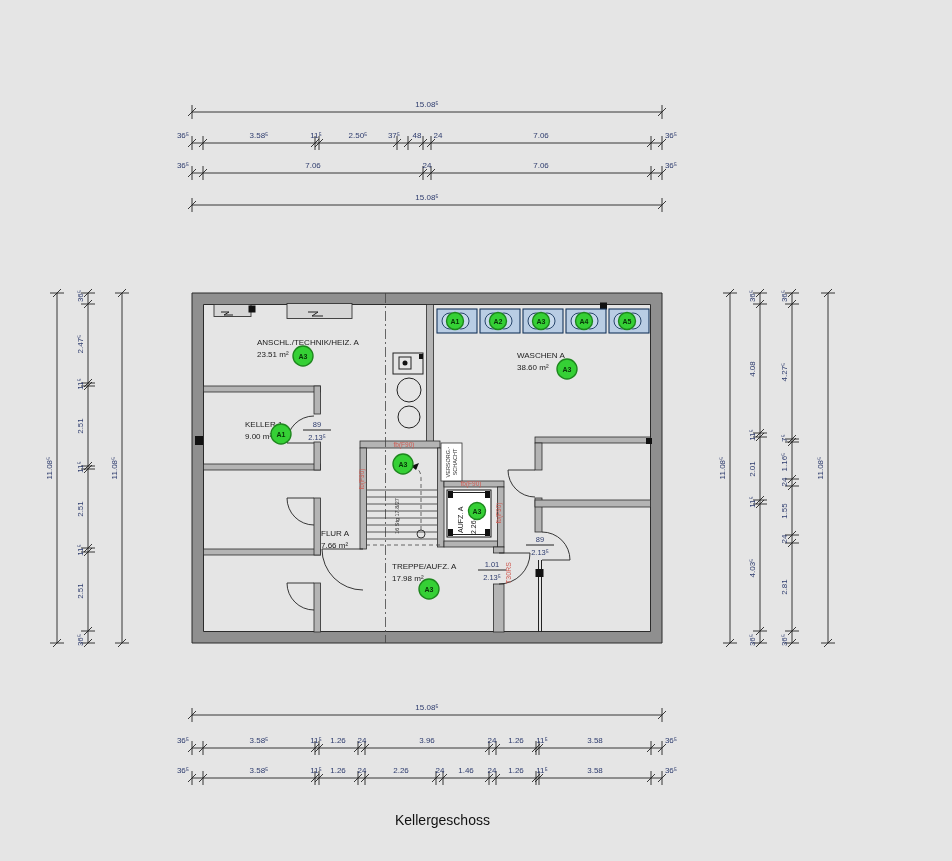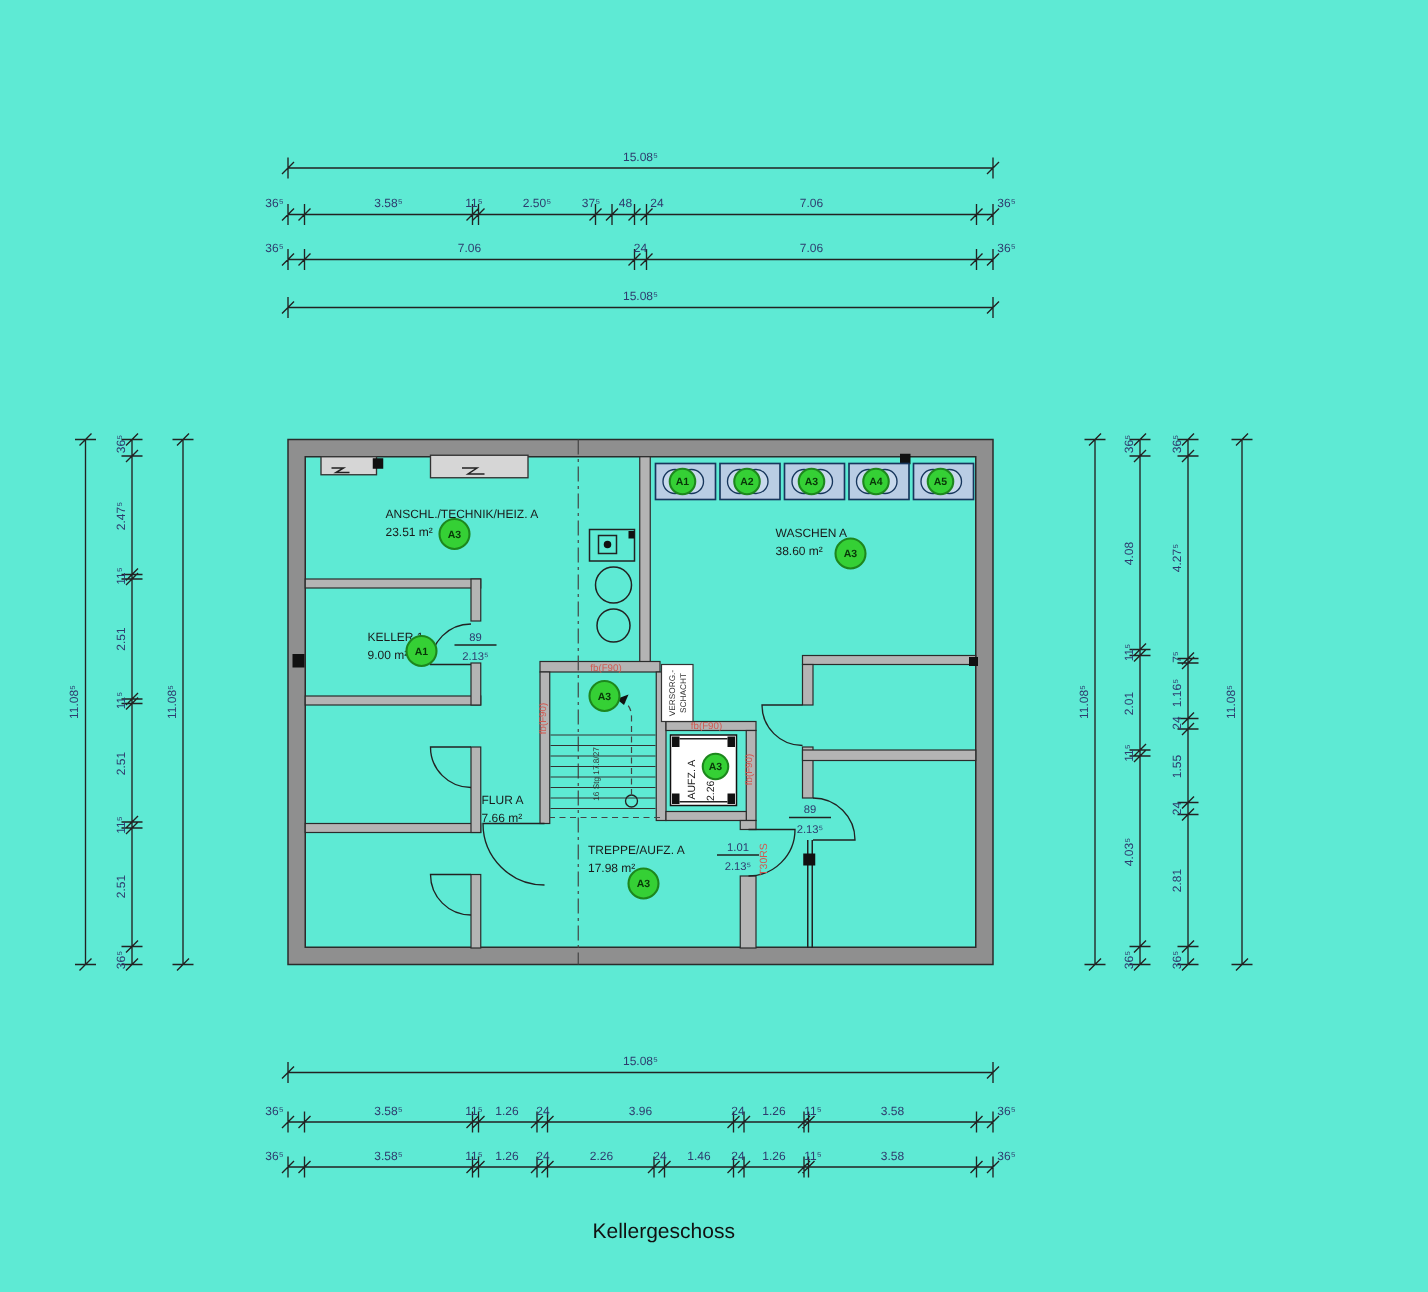--- a/index.html
+++ b/index.html
@@ -1,16 +1,16 @@
 <!DOCTYPE html>
 <html><head>
 <meta charset="utf-8">
 <style>
   html,body{margin:0;padding:0;background:#ffffff;}
-  .page{position:relative;width:952px;height:861px;background:#5eead4;overflow:hidden;}
+  .page{position:relative;width:952px;height:861px;background:#e5e5e5;overflow:hidden;}
   svg{display:block;}
   svg text{font-family:"Liberation Sans","DejaVu Sans",sans-serif;}
   .dim{font-size:8px;fill:#2e3c6e;text-anchor:middle;}
   .room{font-size:8px;fill:#1a1a1a;}
   .frac{font-size:7.5px;fill:#2e3c6e;text-anchor:middle;}
   .red{font-size:6.5px;fill:#cf5b52;text-anchor:middle;}
   .tag{font-size:7px;fill:#083608;text-anchor:middle;font-weight:bold;}
   .tiny{font-size:5.5px;fill:#333;text-anchor:middle;}
   .title{font-size:14px;fill:#111;}
   .dimline{stroke:#222;stroke-width:0.9;fill:none;}

